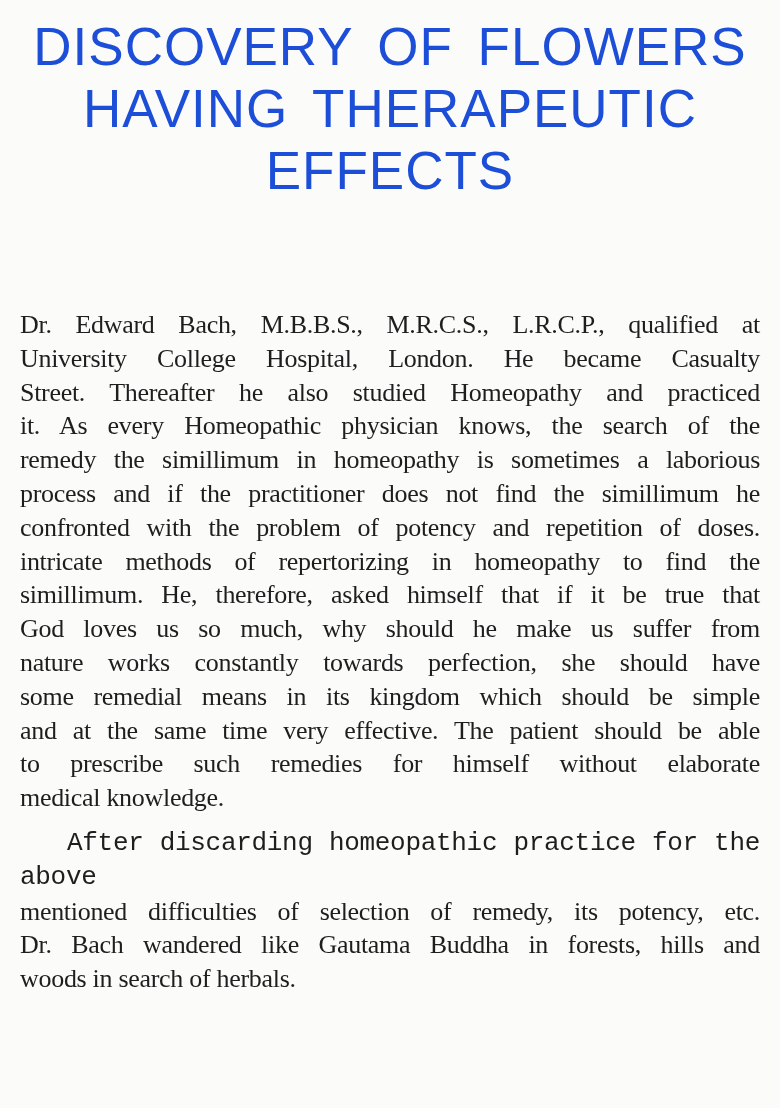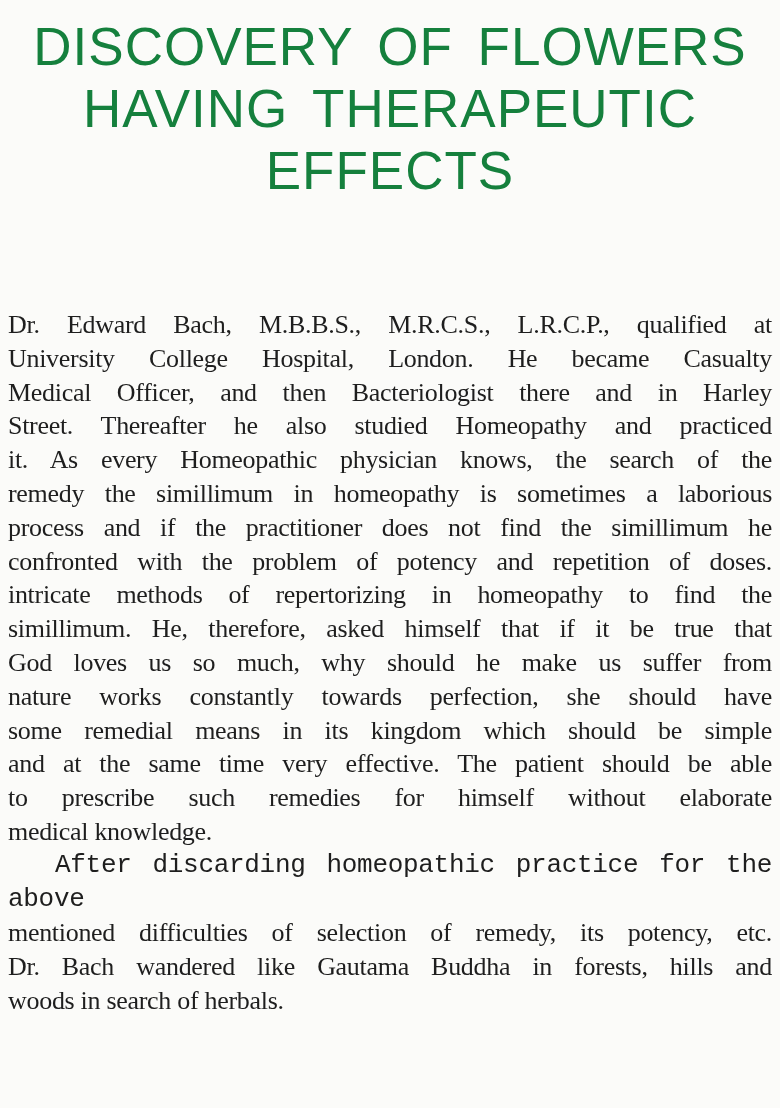--- a/index.html
+++ b/index.html
@@ -23,35 +23,35 @@
   .title {
     margin: 0;
     padding: 0 10px;
     text-align: center;
     font-family: "Liberation Sans", sans-serif;
     font-weight: 400;
     font-size: 53px;
     line-height: 62px;
     letter-spacing: 1px;
     word-spacing: 9px;
-    color: #15803d;
+    color: #1d4ed8;
   }
   .title .title-line {
     display: block;
   }
   .body-text {
     margin-top: 106px;
     padding: 0 8px;
     font-size: 26px;
     line-height: 33.8px;
     letter-spacing: -0.3px;
     color: #1e1e1e;
   }
   .paragraph {
-    margin: 0;
+    margin: 12px;
   }
   .paragraph .line {
     text-align: justify;
     text-align-last: justify;
   }
   .paragraph .line:last-child {
     text-align-last: left;
   }
   .paragraph.indent-first .line:first-child {
     text-indent: 47px;
@@ -66,21 +66,20 @@
   <h1 class="title">
     <span class="title-line">DISCOVERY OF FLOWERS</span>
     <span class="title-line">HAVING THERAPEUTIC</span>
     <span class="title-line">EFFECTS</span>
   </h1>
 
   <div class="body-text">
     <div class="paragraph">
         <div class="line">Dr. Edward Bach, M.B.B.S., M.R.C.S., L.R.C.P., qualified at</div>
         <div class="line">University College Hospital, London. He became Casualty</div>
-        <div class="line">Medical Officer, and then Bacteriologist there and in Harley</div>
         <div class="line">Street. Thereafter he also studied Homeopathy and practiced</div>
         <div class="line">it. As every Homeopathic physician knows, the search of the</div>
         <div class="line">remedy the simillimum in homeopathy is sometimes a laborious</div>
         <div class="line">process and if the practitioner does not find the simillimum he</div>
         <div class="line">confronted with the problem of potency and repetition of doses.</div>
         <div class="line">intricate methods of repertorizing in homeopathy to find the</div>
         <div class="line">simillimum. He, therefore, asked himself that if it be true that</div>
         <div class="line">God loves us so much, why should he make us suffer from</div>
         <div class="line">nature works constantly towards perfection, she should have</div>
         <div class="line">some remedial means in its kingdom which should be simple</div>

